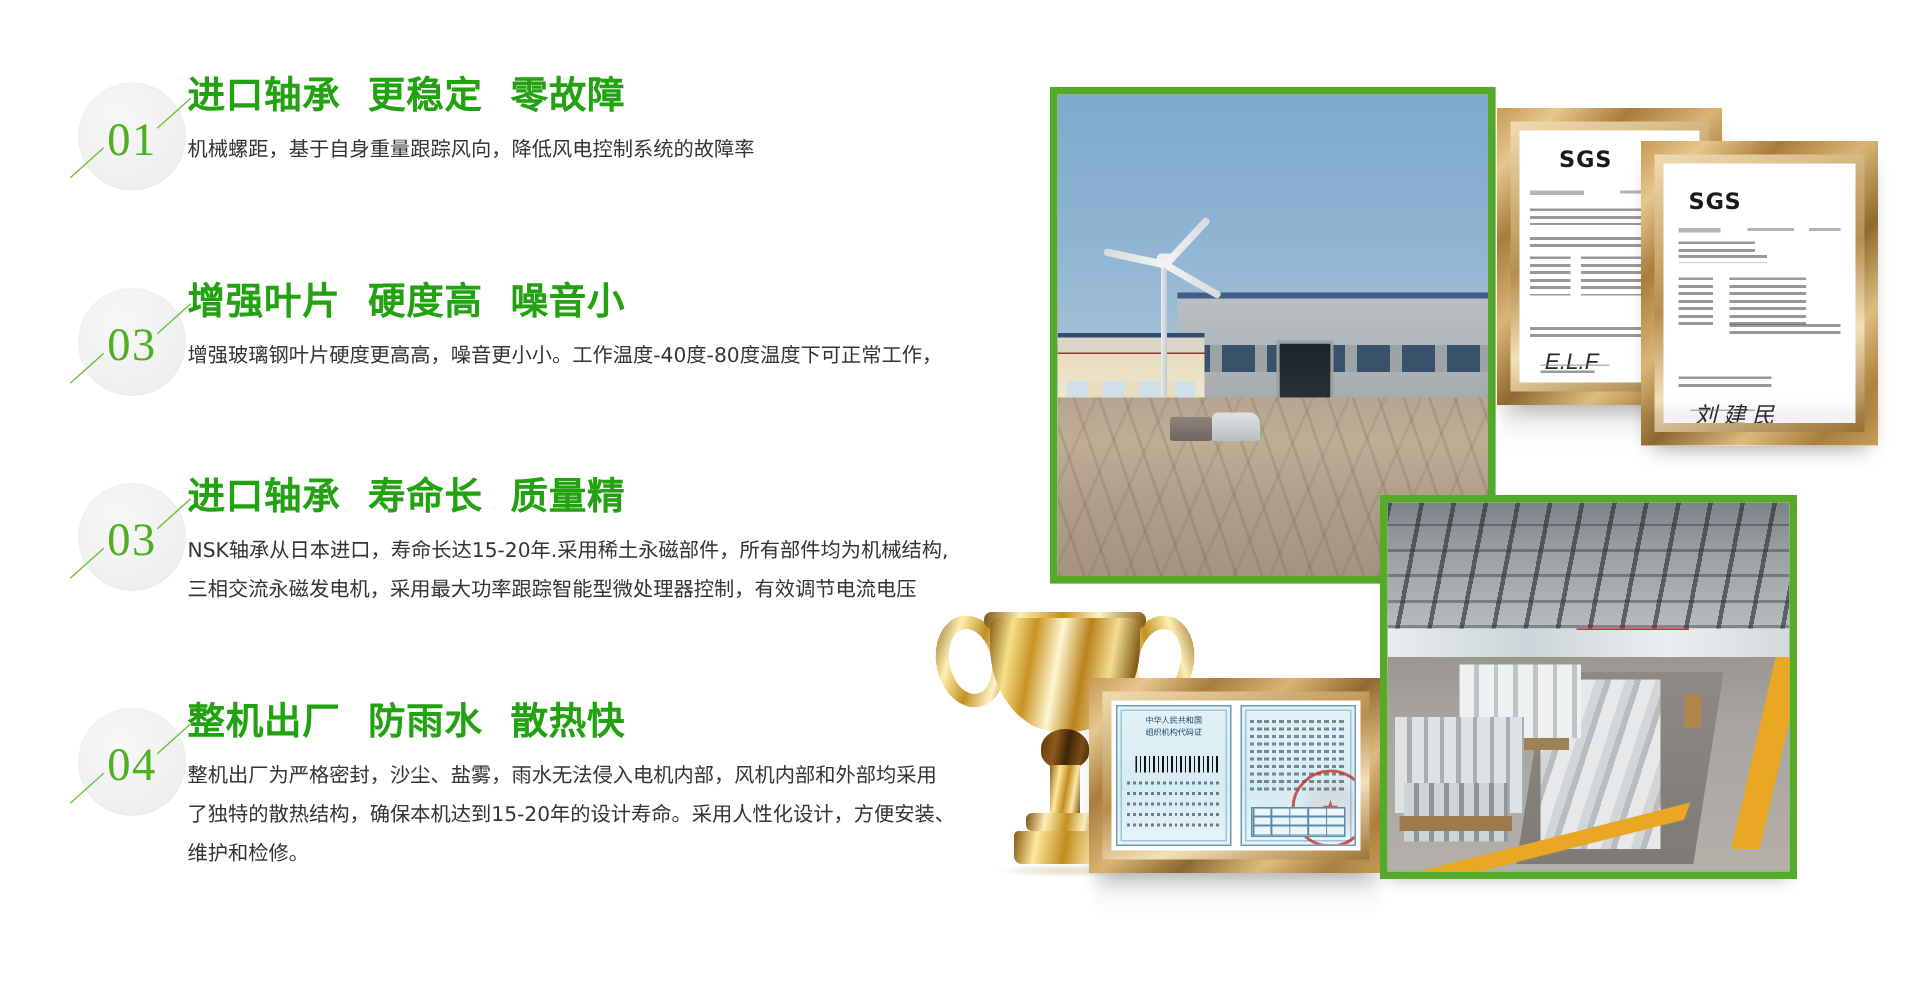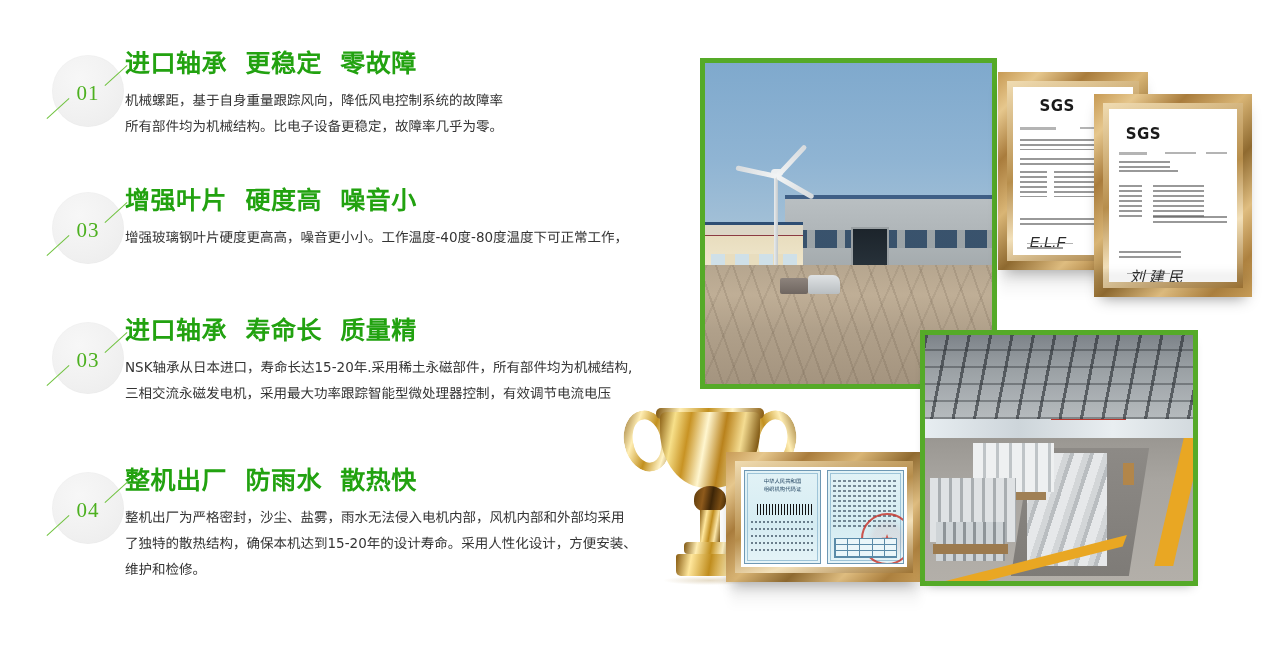--- a/index.html
+++ b/index.html
@@ -19,21 +19,21 @@
   .badge{
     position:absolute; left:52px; top:7px;
     width:72px; height:72px; border-radius:50%;
     background:radial-gradient(circle at 38% 32%, #f7f7f7 0%, #f1f1f1 55%, #ebebeb 100%);
     box-shadow:inset 0 0 0 1px rgba(0,0,0,0.012);
   }
   .badge .num{
     position:absolute; left:0; top:0; width:72px; height:72px;
     display:flex; align-items:center; justify-content:center;
     font-family:"Liberation Serif","DejaVu Serif",serif;
-    font-size:21px; font-weight:300; color:#4cb01f; letter-spacing:1px;
+    font-size:31px; font-weight:300; color:#4cb01f; letter-spacing:1px;
     padding-top:4px;
     text-align:center;
   }
   .badge .slash{
     position:absolute; width:30px; height:0;
     border-top:1.4px solid #6fc23e; transform-origin:center;
   }
   .badge .slash.up  { right:-7px; top:20px;  transform:rotate(-42deg); }
   .badge .slash.down{ left:-9px;  bottom:18px; transform:rotate(-42deg); }
 
@@ -224,21 +224,20 @@
     <div class="feature f1">
       <div class="badge">
         <span class="slash up"></span>
         <span class="slash down"></span>
         <span class="num">01</span>
       </div>
       <div class="f-body">
         <div class="f-title">进口轴承  更稳定  零故障</div>
         <div class="f-desc">
           <div>机械螺距，基于自身重量跟踪风向，降低风电控制系统的故障率</div>
-          <div>所有部件均为机械结构。比电子设备更稳定，故障率几乎为零。</div>
         </div>
       </div>
     </div>
 
     <div class="feature f2">
       <div class="badge">
         <span class="slash up"></span>
         <span class="slash down"></span>
         <span class="num">03</span>
       </div>

